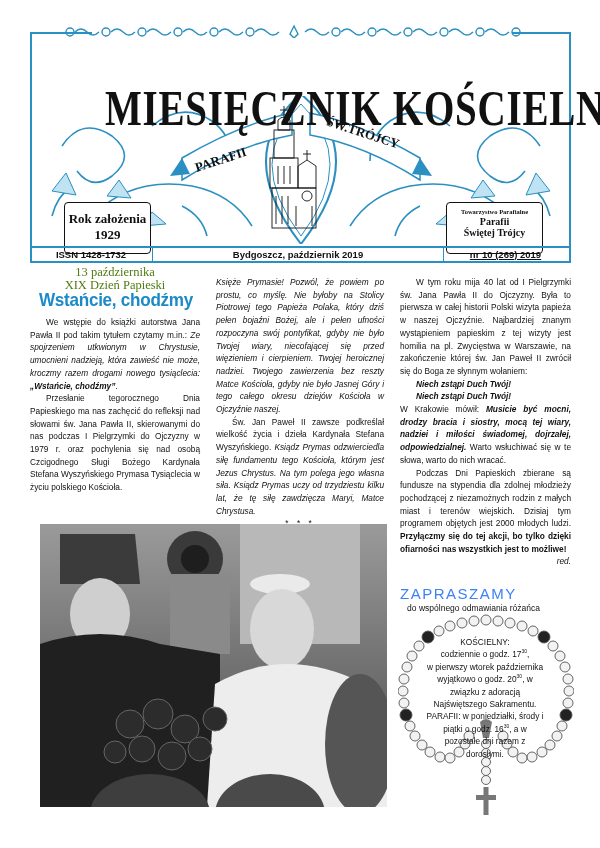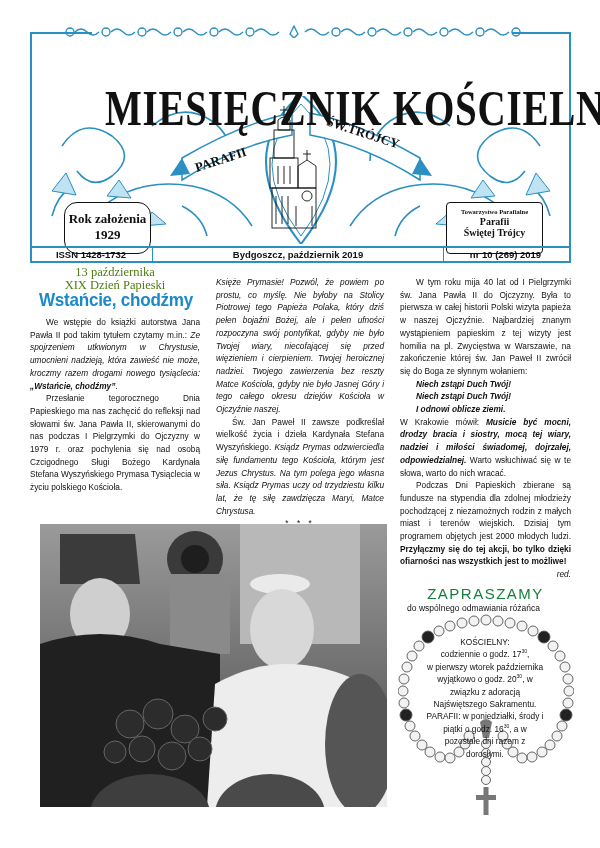--- a/index.html
+++ b/index.html
@@ -27,21 +27,21 @@
   .col p.noind{text-indent:0;}
   .col i{font-style:italic;}
   .col b{font-weight:bold;}
   .c1{left:30px;top:316px;width:170px;}
   .c2{left:216px;top:276px;width:168px;}
   .c3{left:400px;top:276px;width:171px;}
   .kicker{position:absolute;left:30px;width:170px;text-align:center;font-family:"Liberation Serif",serif;font-size:12.5px;line-height:14px;color:#4d7c0f;}
   .headline{position:absolute;left:26px;top:289px;width:180px;text-align:center;font-size:19px;font-weight:bold;color:#1b8ac7;letter-spacing:-0.3px;transform:scaleX(0.9);}
   .stars{text-align:center;text-indent:0 !important;letter-spacing:3px;}
   .photo{position:absolute;left:40px;top:524px;width:347px;height:283px;overflow:hidden;background:#6d6d6d;}
-  .invite-title{position:absolute;left:400px;top:585px;width:171px;text-align:center;color:#15803d;font-size:15px;letter-spacing:1.5px;}
+  .invite-title{position:absolute;left:400px;top:585px;width:171px;color:#3b82f6;font-size:15px;letter-spacing:1.5px;}
   .invite-sub{position:absolute;left:388px;top:603px;width:171px;text-align:center;font-size:8.5px;}
   .rosary{position:absolute;left:398px;top:612px;width:176px;height:215px;}
   .rosary-text{position:absolute;left:425px;top:636px;width:120px;text-align:center;font-size:8.3px;line-height:12.4px;}
   sup{font-size:5px;vertical-align:4px;line-height:0;}
 </style>
 </head>
 <body>
 
 <div class="frame">
   <div class="frame-gap" style="left:60px;width:420px;"></div>
@@ -126,38 +126,38 @@
     <path d="M266 70 l9 -6 l9 6 v22 h-18z"></path>
     <circle cx="275" cy="100" r="5"></circle>
     <path d="M246 70 v18 M252 70 v18 M258 70 v18 M244 100 v28 M250 100 v28 M256 100 v28 M264 110 v20 M280 110 v20"></path>
   </g>
 </svg>
 
 <div class="title-wrap">
   <div class="title" style="left:50px;width:500px;">MIESIĘCZNIK KOŚCIELNY</div>
 </div>
 
-<div class="box box-left" style="top:233px;border-radius:13px;">
+<div class="box box-left" style="top:233px;">
   <div class="l1" style="margin-top:8px;">Rok założenia</div>
   <div class="l2">1929</div>
 </div>
 <div class="box box-right">
   <div class="s">Towarzystwo Parafialne</div>
   <div class="m">Parafii</div>
   <div class="m">Świętej Trójcy</div>
 </div>
 
 <style>.box-left,.box-right{top:202px !important;}</style>
 
 <div class="bar">
   <div class="c" style="left:0;width:122px;">ISSN 1428-1732</div>
   <div class="sep" style="left:122px;"></div>
   <div class="c" style="left:123px;width:290px;">Bydgoszcz, październik 2019</div>
   <div class="sep" style="left:413px;"></div>
-  <div class="c" style="left:414px;width:123px;">nr 10 (269) 2019</div>
+  <div class="c" style="left:414px;width:123px;text-decoration:underline;">nr 10 (269) 2019</div>
 </div>
 
 <div class="kicker" style="top:265px;">13 października</div>
 <div class="kicker" style="top:278px;">XIX Dzień Papieski</div>
 <div class="headline">Wstańcie, chodźmy</div>
 
 <div class="col c1">
   <p><span>We wstępie do książki autorstwa Jana Pawła II pod takim tytułem czytamy m.in.: </span><i>Ze spojrzeniem utkwionym w Chrystusie, umocnieni nadzieją, która zawieść nie może, kroczmy razem drogami nowego tysiąclecia: </i><b><i>„Wstańcie, chodźmy”</i></b><span>.</span></p>
   <p>Przesłanie tegorocznego Dnia Papieskiego ma nas zachęcić do refleksji nad słowami św. Jana Pawła II, skierowanymi do nas podczas I Pielgrzymki do Ojczyzny w 1979 r. oraz pochylenia się nad osobą Czcigodnego Sługi Bożego Kardynała Stefana Wyszyńskiego Prymasa Tysiąclecia w życiu polskiego Kościoła.</p>
 </div>
@@ -165,21 +165,20 @@
 <div class="col c2">
   <p class="noind"><i>Księże Prymasie! Pozwól, że powiem po prostu, co myślę. Nie byłoby na Stolicy Piotrowej tego Papieża Polaka, który dziś pełen bojaźni Bożej, ale i pełen ufności rozpoczyna swój pontyfikat, gdyby nie było Twojej wiary, niecofającej się przed więzieniem i cierpieniem. Twojej heroicznej nadziei. Twojego zawierzenia bez reszty Matce Kościoła, gdyby nie było Jasnej Góry i tego całego okresu dziejów Kościoła w Ojczyźnie naszej.</i></p>
   <p><span>Św. Jan Paweł II zawsze podkreślał wielkość życia i dzieła Kardynała Stefana Wyszyńskiego. </span><i>Ksiądz Prymas odzwierciedla siłę fundamentu tego Kościoła, którym jest Jezus Chrystus. Na tym polega jego własna siła. Ksiądz Prymas uczy od trzydziestu kilku lat, że tę siłę zawdzięcza Maryi, Matce Chrystusa.</i></p>
   <p class="stars">* * *</p>
 </div>
 
 <div class="col c3">
   <p>W tym roku mija 40 lat od I Pielgrzymki św. Jana Pawła II do Ojczyzny. Była to pierwsza w całej historii Polski wizyta papieża w naszej Ojczyźnie. Najbardziej znanym wystąpieniem papieskim z tej wizyty jest homilia na pl. Zwycięstwa w Warszawie, na zakończenie której św. Jan Paweł II zwrócił się do Boga ze słynnym wołaniem:</p>
   <p><b><i>Niech zstąpi Duch Twój!</i></b></p>
   <p><b><i>Niech zstąpi Duch Twój!</i></b></p>
-  <p><b><i>I odnowi oblicze ziemi.</i></b></p>
   <p class="noind"><span>W Krakowie mówił: </span><b><i>Musicie być mocni, drodzy bracia i siostry, mocą tej wiary, nadziei i miłości świadomej, dojrzałej, odpowiedzialnej.</i></b><span> Warto wsłuchiwać się w te słowa, warto do nich wracać.</span></p>
   <p><span>Podczas Dni Papieskich zbierane są fundusze na stypendia dla zdolnej młodzieży pochodzącej z niezamożnych rodzin z małych miast i terenów wiejskich. Dzisiaj tym programem objętych jest 2000 młodych ludzi. </span><b>Przyłączmy się do tej akcji, bo tylko dzięki ofiarności nas wszystkich jest to możliwe!</b><span style="float:right;font-style:italic;">red.</span></p>
 </div>
 
 <div class="photo">
   <svg width="347" height="283" viewBox="0 0 347 283">
     <defs>
       <linearGradient id="bg" x1="0" y1="0" x2="0" y2="1">
           <stop offset="0" stop-color="#9a9a9a"></stop>
           <stop offset="1" stop-color="#4a4a4a"></stop>

